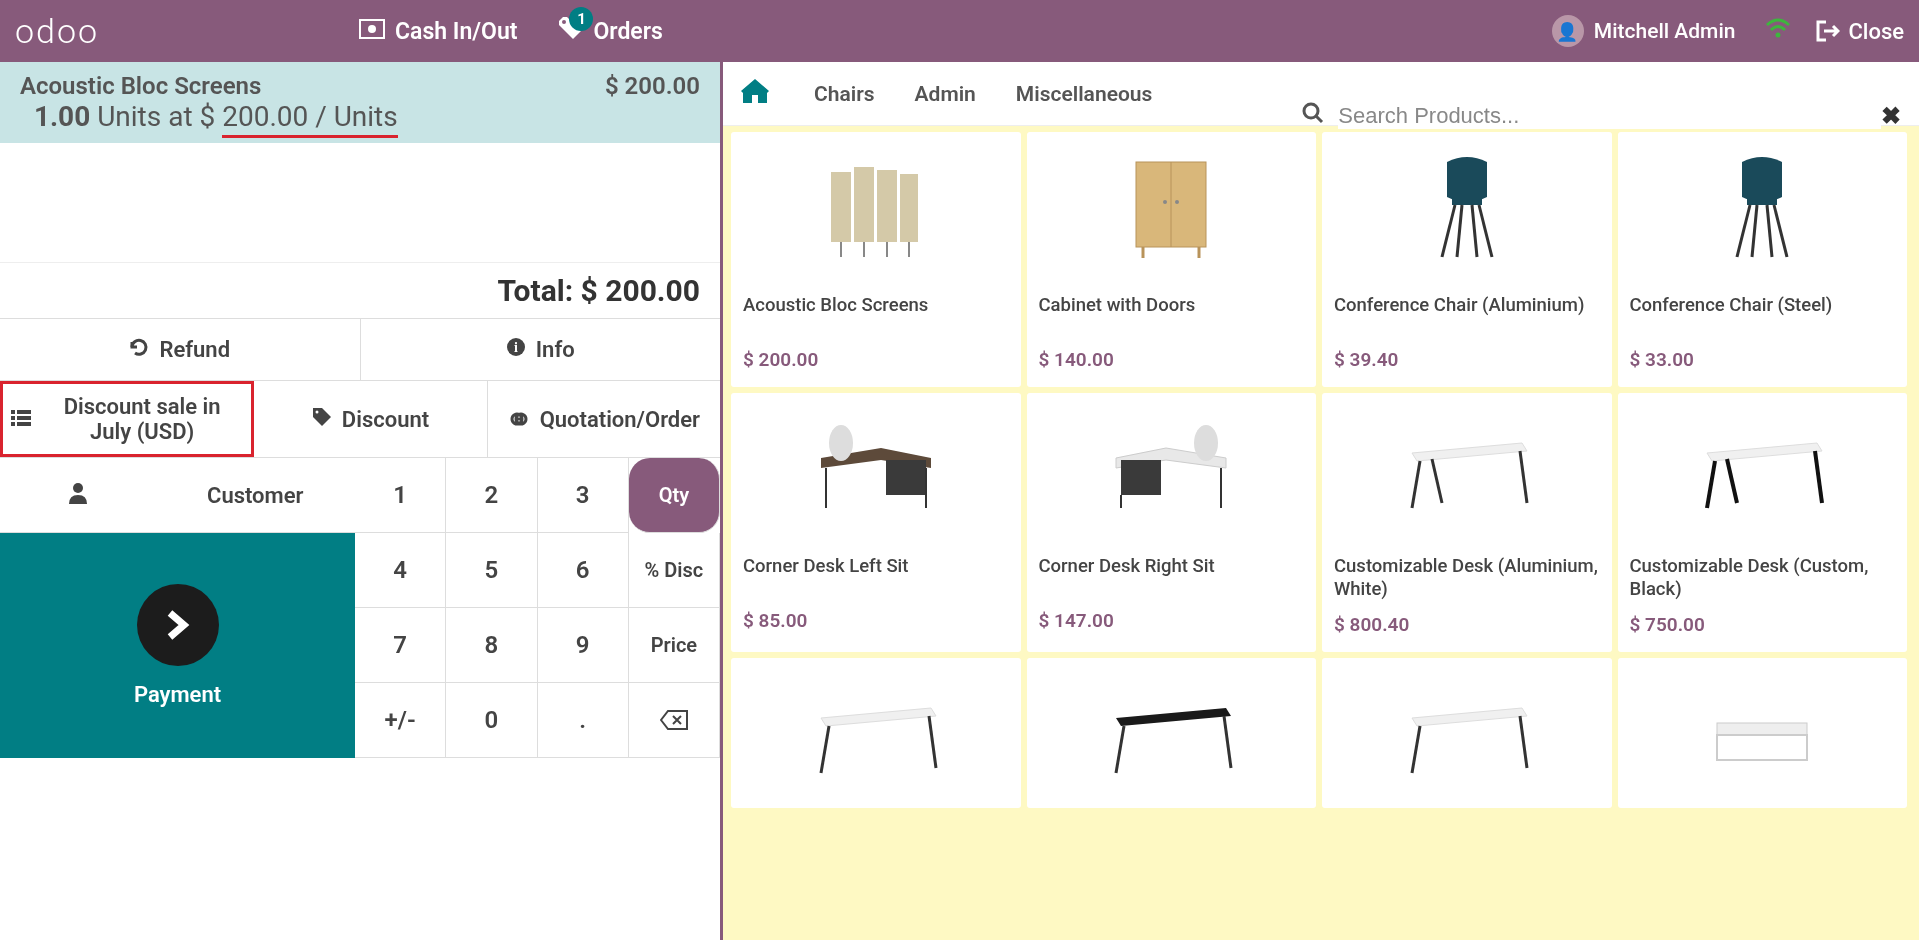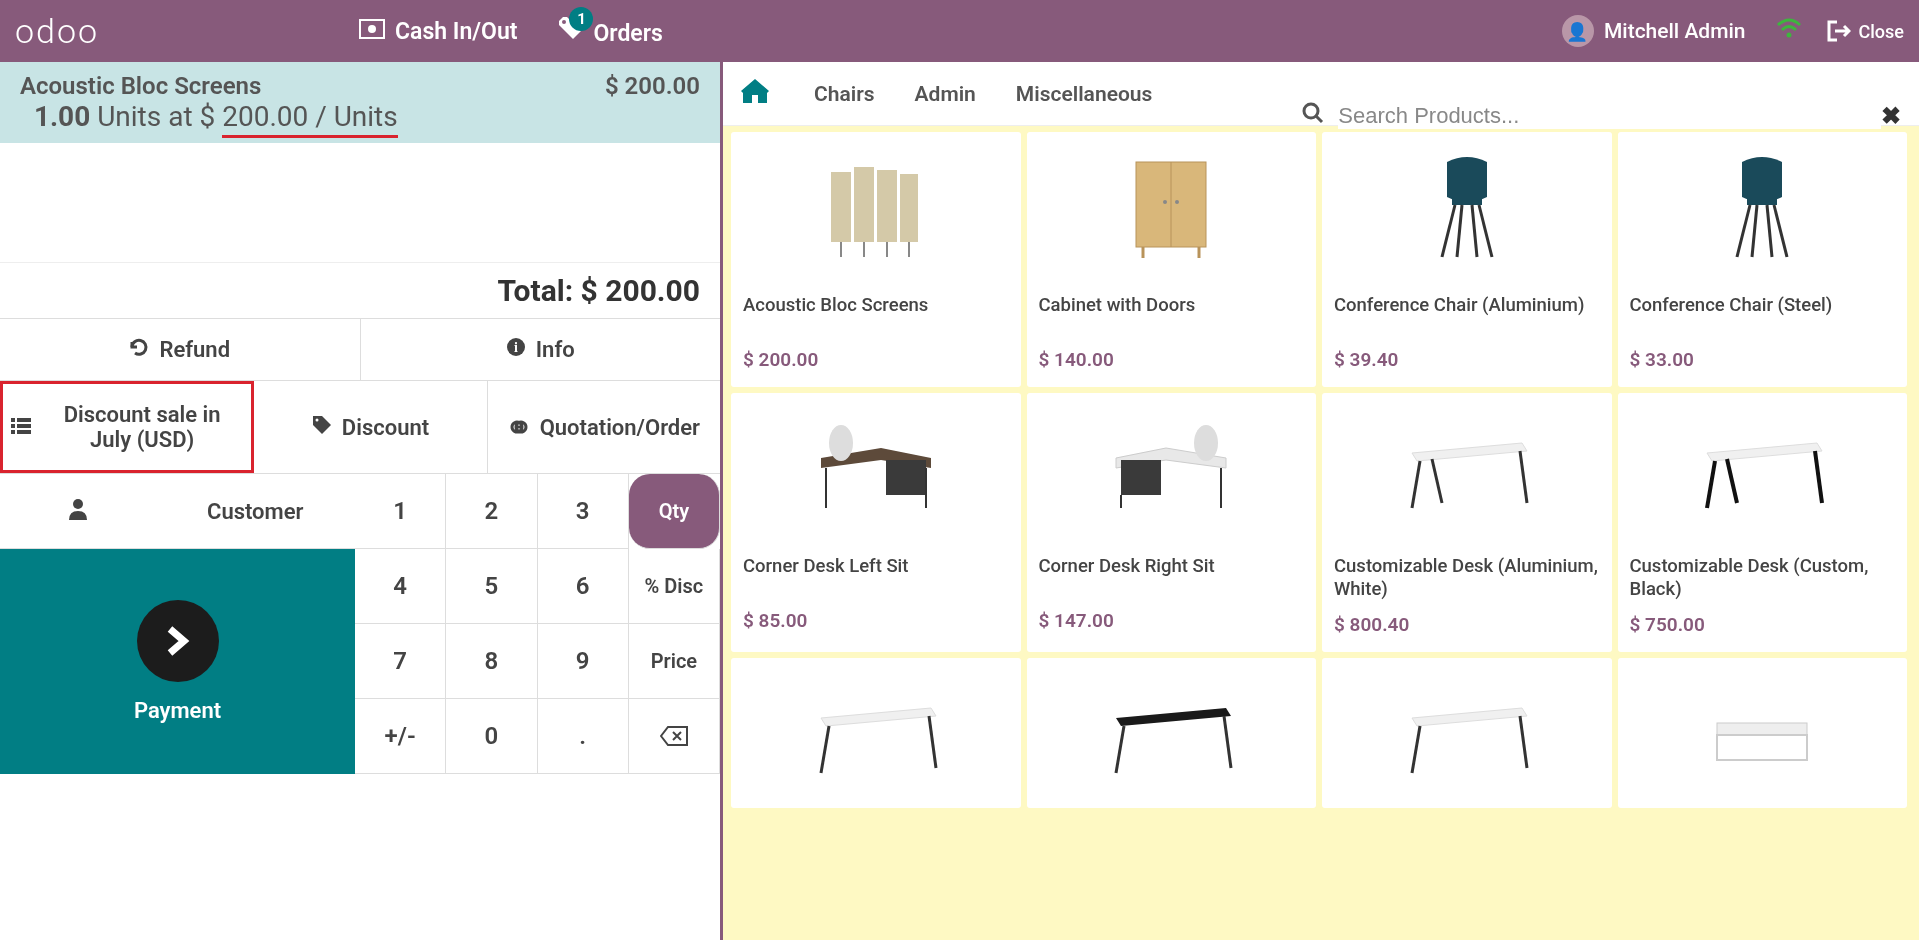--- a/index.html
+++ b/index.html
@@ -15,21 +15,21 @@
 }
 .logo {
   font-size: 34px;
   font-weight: 300;
   letter-spacing: 2px;
   color: white;
   margin-right: 260px;
 }
 .header-btn {
   display: flex;
-  align-items: flex-end;
+  align-items: center;
   color: white;
   font-size: 23px;
   font-weight: 600;
   margin-right: 40px;
   cursor: pointer;
   position: relative;
 }
 .header-btn .icon { margin-right: 10px; }
 .orders-badge {
   position: absolute;
@@ -43,21 +43,21 @@
   display: flex;
   align-items: center;
   justify-content: center;
   font-size: 15px;
   font-weight: bold;
 }
 .header-spacer { flex: 1; }
 .user-area { display: flex; align-items: center; font-size: 21px; font-weight: 500; margin-right: 30px; }
 .avatar { width: 32px; height: 32px; background: #b997a8; border-radius: 50%; margin-right: 10px; display:inline-flex; align-items:center; justify-content:center; font-size:18px;}
 .wifi { margin-right: 25px; color: #3eb53e; font-size: 24px; }
-.close-btn { display: flex; align-items: center; font-size: 18px; font-weight: 500; cursor: pointer; }
+.close-btn { display: flex; align-items: center; font-size: 22px; font-weight: 500; cursor: pointer; }
 
 .main { display: flex; height: calc(940px - 62px); }
 
 .left-pane { width: 720px; display: flex; flex-direction: column; background: white; }
 .order-line {
   background: #c8e4e5;
   padding: 10px 20px;
   display: flex;
   justify-content: space-between;
 }
@@ -274,21 +274,21 @@
           <svg width="20" height="20" viewBox="0 0 20 20">
               <circle cx="10" cy="10" r="9" fill="#444"></circle>
               <text x="10" y="15" text-anchor="middle" fill="white" font-size="14" font-weight="bold" font-family="serif">i</text>
             </svg>
         </span>
         <span>Info</span>
       </div>
     </div>
 
     <div class="actions-row">
-      <div class="action-btn highlight-red" style="flex-direction:column; padding:18px 8px;">
+      <div class="action-btn highlight-red" style="flex-direction:column; padding:10px 8px;">
         <div style="display:flex;align-items:center;">
           <span class="icon">
             <svg width="20" height="16" viewBox="0 0 20 16" fill="#444">
                 <rect y="0" width="4" height="4"></rect>
                 <rect x="6" y="0" width="14" height="4"></rect>
                 <rect y="6" width="4" height="4"></rect>
                 <rect x="6" y="6" width="14" height="4"></rect>
                 <rect y="12" width="4" height="4"></rect>
                 <rect x="6" y="12" width="14" height="4"></rect>
               </svg>

